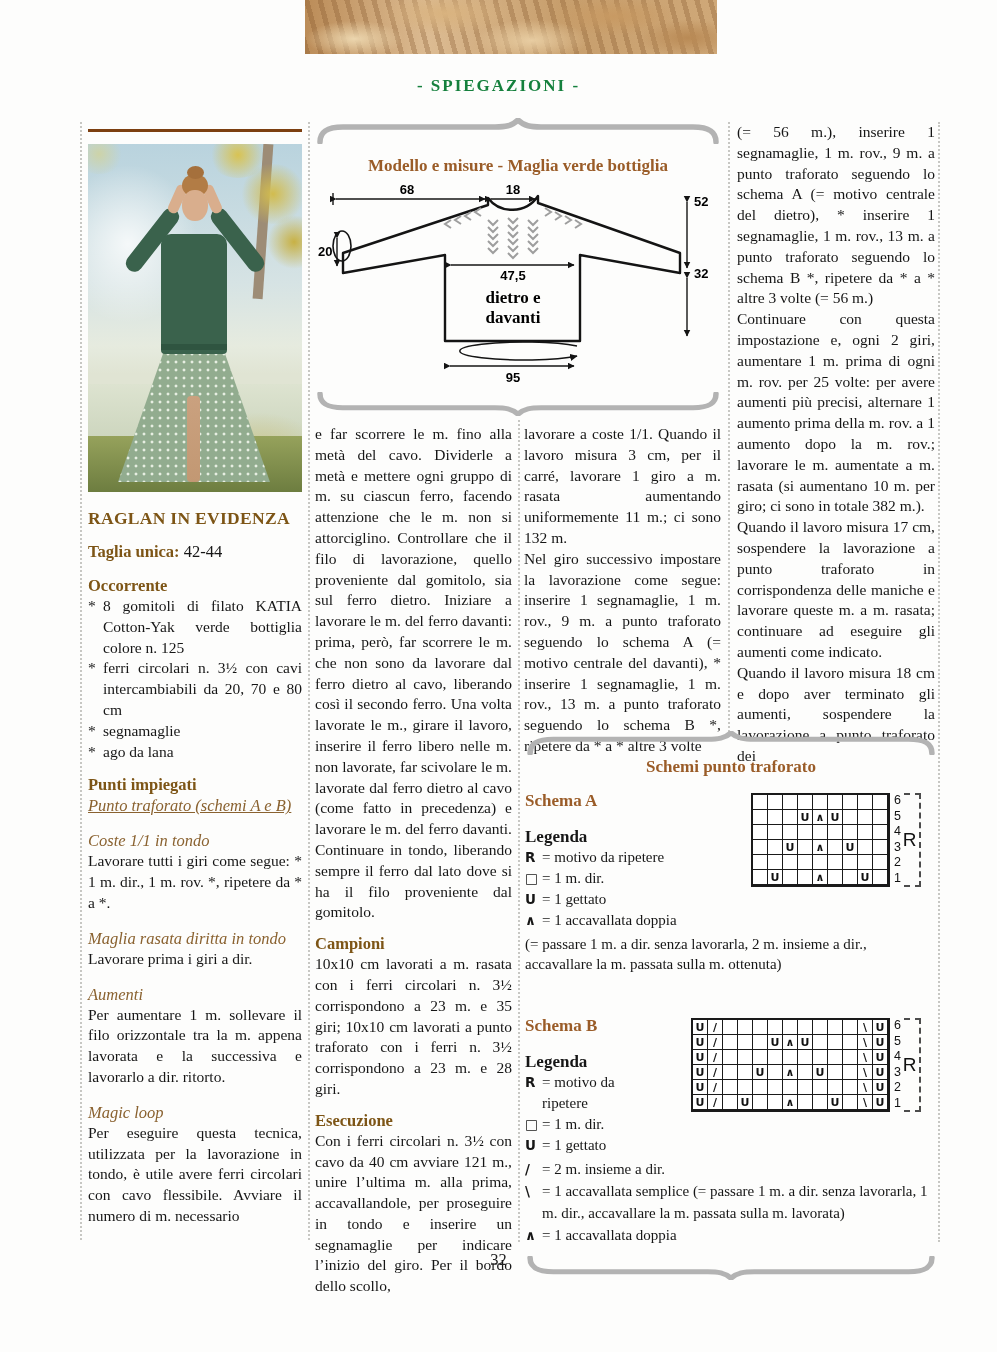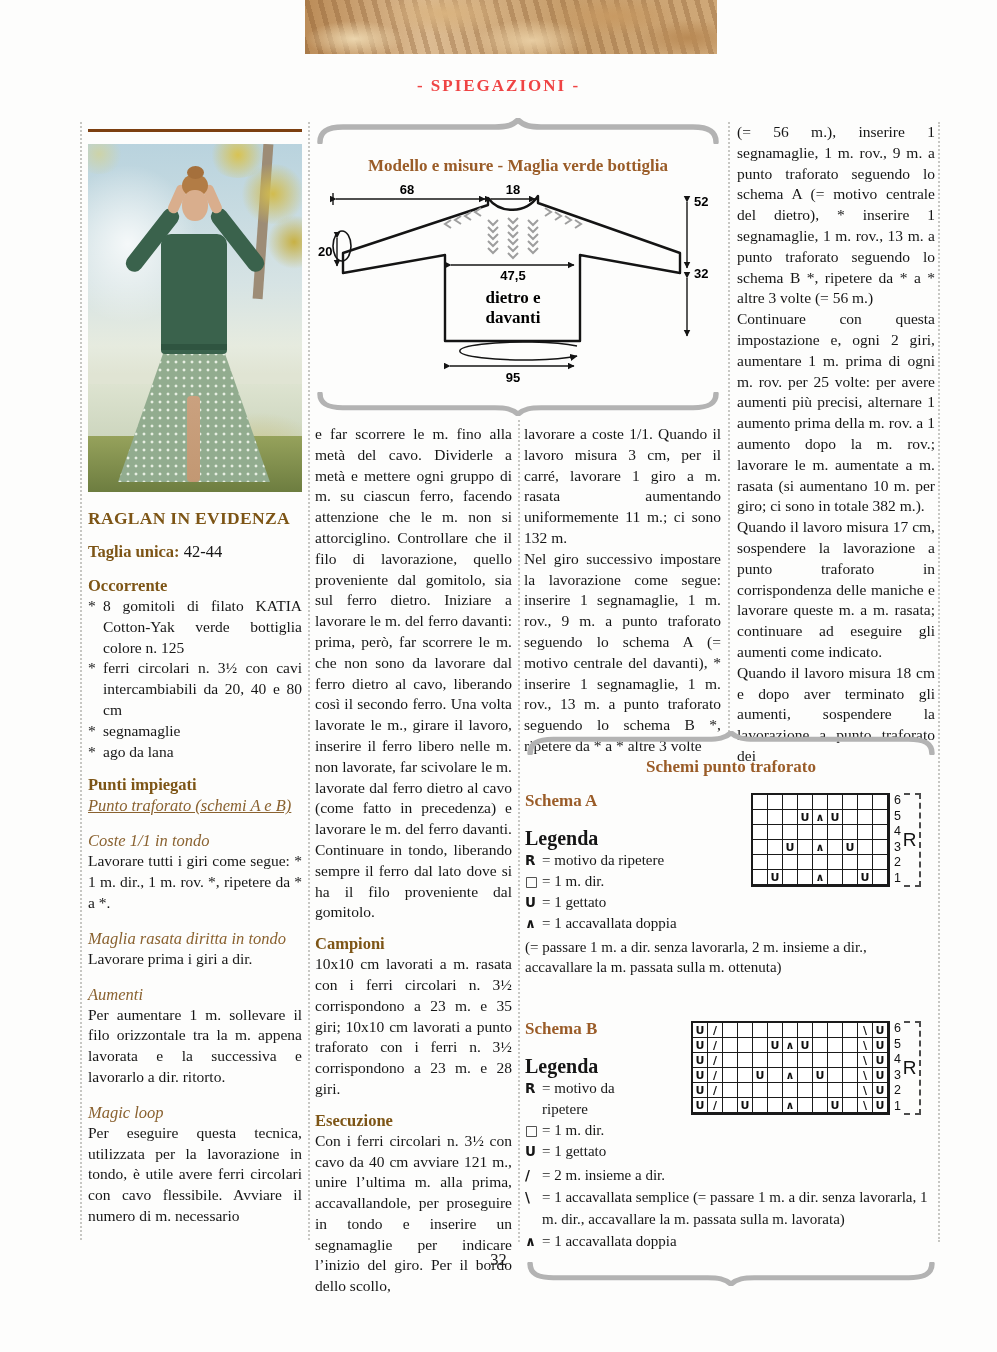--- a/index.html
+++ b/index.html
@@ -16,21 +16,21 @@
       radial-gradient(ellipse 70px 26px at 12% 72%, #ecd6ae 0%, rgba(236,214,174,0) 70%),
       radial-gradient(ellipse 90px 30px at 34% 25%, #d9b37f 0%, rgba(217,179,127,0) 72%),
       radial-gradient(ellipse 80px 30px at 55% 75%, #e8cda2 0%, rgba(232,205,162,0) 70%),
       radial-gradient(ellipse 90px 28px at 75% 30%, #c89a63 0%, rgba(200,154,99,0) 70%),
       radial-gradient(ellipse 70px 26px at 93% 70%, #b98a55 0%, rgba(185,138,85,0) 72%),
       repeating-linear-gradient(75deg, rgba(122,76,34,.28) 0 5px, rgba(122,76,34,0) 5px 13px),
       linear-gradient(90deg,#bb8c58,#dcbb92 30%,#c79e6c 62%,#cfa878);}
 
   
   .section-header{left:0;top:76px;width:100%;text-align:center;font-weight:bold;
-    font-size:17px;letter-spacing:2px;color:#ef4444;}
+    font-size:17px;letter-spacing:2px;color:#15803d;}
 
   
   .body-t{font-size:15.5px;line-height:20.8px;text-align:justify;}
   .body-t p{margin:0;}
   .col-head{color:#7d5516;font-weight:bold;font-size:16.5px;line-height:21px;margin-top:10px;}
   .ital-head{color:#8a6230;font-style:italic;font-size:16.5px;line-height:21px;margin-top:14px;}
   .brown-title{color:#9a5c28;font-weight:bold;font-size:17px;}
 
   
   .left-col{left:88px;top:122px;width:214px;}
@@ -70,21 +70,21 @@
   
   .col2{left:315px;top:424px;width:197px;}
   .col3{left:524px;top:424px;width:197px;}
   .col4{left:737px;top:122px;width:198px;}
 
   
   .schemi-box{left:525px;top:731px;width:412px;}
   .schemi-title{text-align:center;margin-top:2px;}
   .schema-row{display:flex;justify-content:space-between;align-items:flex-start;margin-top:14px;}
   .schema-left{width:202px;}
-  .legend-head{font-weight:bold;font-size:20px;margin-top:16px;}
+  .legend-head{font-weight:bold;font-size:17px;margin-top:16px;}
   .lrow{display:flex;line-height:21px;font-size:15px;}
   .lrow .sym{min-width:17px;flex:none;font-family:"DejaVu Sans",sans-serif;font-weight:bold;font-size:13.5px;}
   .lrow .ltx{flex:1;}
   .legend-note{font-size:15px;line-height:19.5px;margin-top:4px;}
   .legend-more{margin-top:2px;}
   .legend-more .lrow{line-height:22px;}
 
   .chart{display:flex;align-items:stretch;margin-right:16px;margin-top:2px;}
   .cells{display:grid;border:2px solid #1a1a1a;align-self:flex-start;background:#fff;}
   .cells-a{grid-template-columns:repeat(9,15px);}
@@ -150,21 +150,21 @@
     <div class="col-head" style="margin-top:13px;">Occorrente</div>
     <div class="body-t">
 
         <div class="occ-item">
           <span class="star">*</span>
           <span class="itx">8 gomitoli di filato KATIA Cotton-Yak verde bottiglia colore n. 125</span>
         </div>
 
         <div class="occ-item">
           <span class="star">*</span>
-          <span class="itx">ferri circolari n. 3½ con cavi intercambiabili da 20, 40 e 80 cm</span>
+          <span class="itx">ferri circolari n. 3½ con cavi intercambiabili da 20, 70 e 80 cm</span>
         </div>
 
         <div class="occ-item">
           <span class="star">*</span>
           <span class="itx">segnamaglie</span>
         </div>
 
         <div class="occ-item">
           <span class="star">*</span>
           <span class="itx">ago da lana</span>

